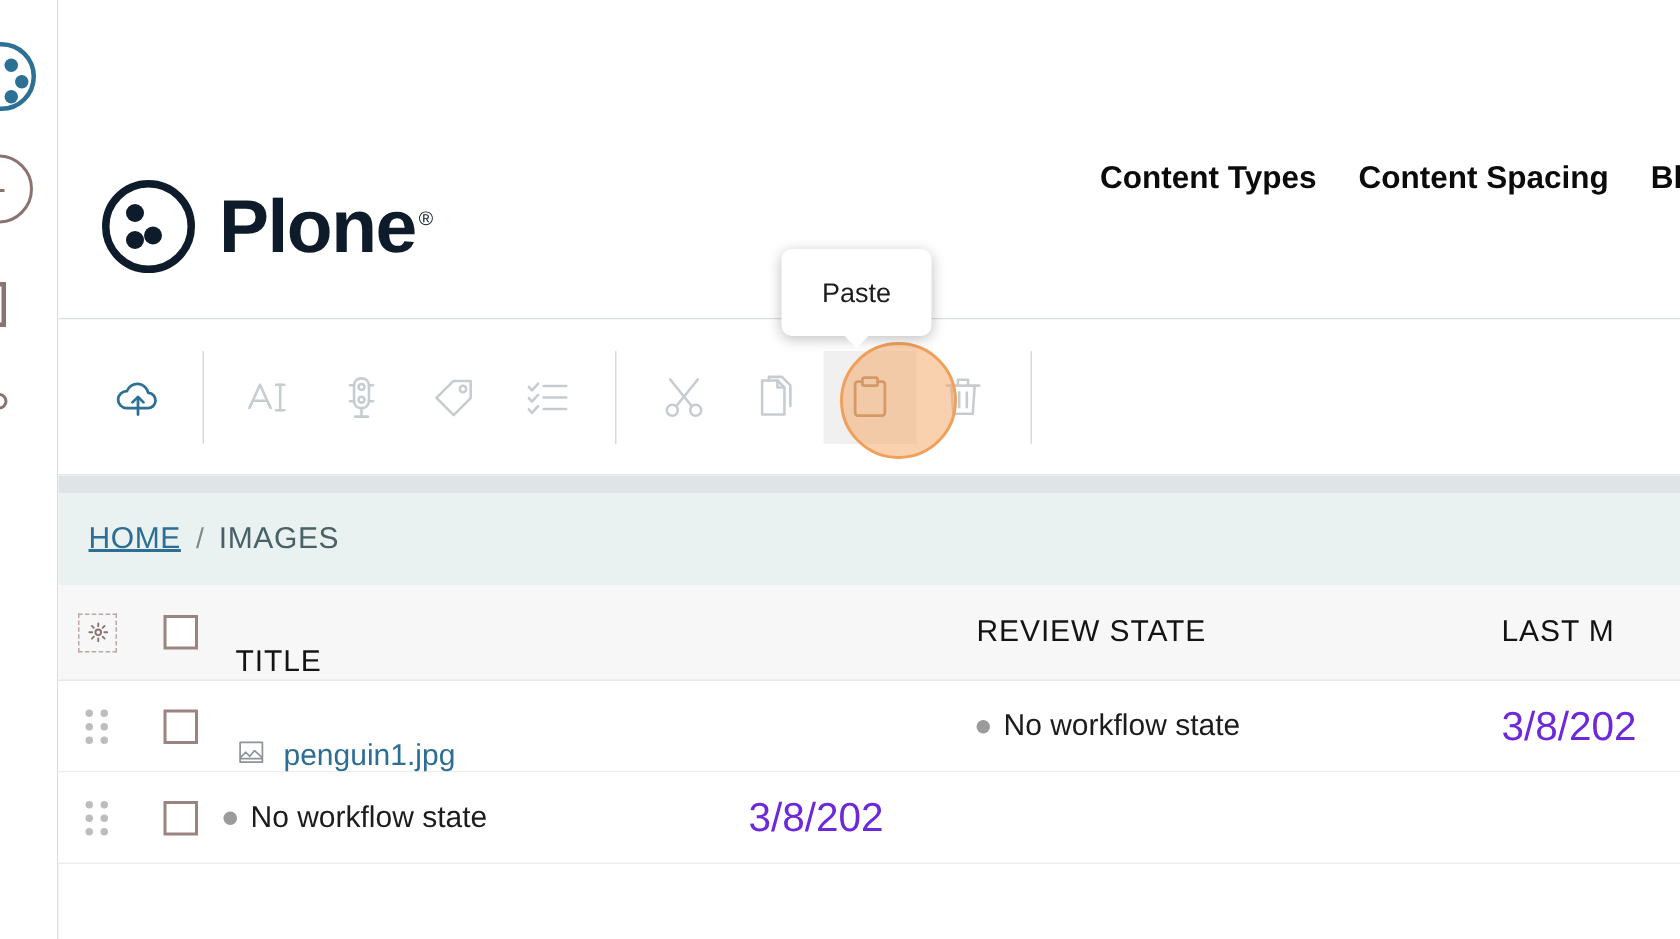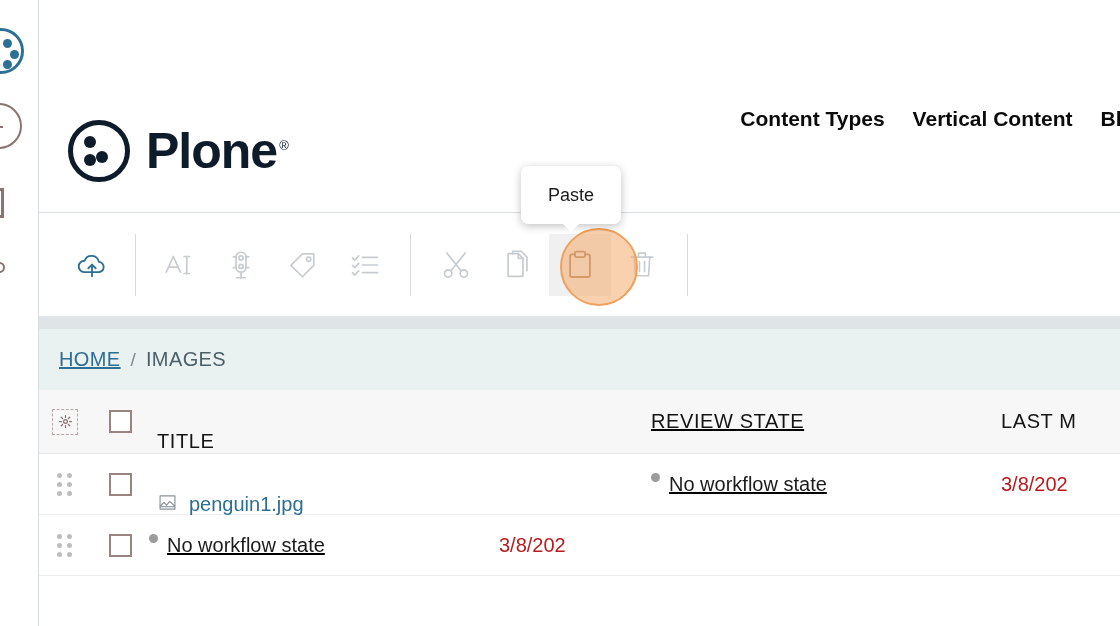--- a/index.html
+++ b/index.html
@@ -184,21 +184,21 @@
     border-bottom: 1px solid #e6e8ea;
   }
   .trow {
     height: 61px; background: #fff;
     display: flex; align-items: center;
     border-bottom: 1px solid #ededee;
   }
   .c-handle { width: 52px; display: flex; justify-content: center; align-items:center; }
   .c-check  { width: 58px; display: flex; justify-content: center; align-items:center; }
   .c-title  { flex: 0 0 502px; display: flex; align-items: center; gap: 11px; padding-left: 8px; margin-top: 40px; }
-  .c-state  { flex: 0 0 350px; display: flex; align-items: flex-start; gap: 9px; text-decoration: underline; }
+  .c-state  { flex: 0 0 350px; display: flex; align-items: center; gap: 9px; }
   .c-date   { flex: 1; display: flex; align-items: center; }
 
   .gear-box {
     width: 26px; height: 26px;
     border: 1px dashed #b9a9a5;
     display: flex; align-items: center; justify-content: center;
   }
   .chk {
     width: 23px; height: 23px;
     border: 2px solid #9a8480; background: #fff;
@@ -207,21 +207,21 @@
   .th-label {
     font-size: 20px; color: #141414; letter-spacing: .6px;
   }
   .dots { display: grid; grid-template-columns: repeat(2, 6px); gap: 4px; cursor: grab; }
   .dots i { width: 5px; height: 5px; border-radius: 50%; background: #bdbdbd; display: block; }
   .file-link {
     font-size: 20px; color: #2d6e94; cursor: pointer;
   }
   .state-dot { width: 9px; height: 9px; border-radius: 50%; background: #9b9b9b; }
   .state-text { font-size: 20px; color: #1c1c1c; }
-  .date-text { font-size: 20px; color: #b91c1c; white-space: nowrap; }
+  .date-text { font-size: 27px; color: #6d28d9; white-space: nowrap; }
 </style>
 </head>
 <body>
 
 <div id="app">
 
   <div class="left-rail">
     <div class="rail-logo">
       <span class="d1"></span>
         <span class="d2"></span>
@@ -244,21 +244,21 @@
             <i class="p2"></i>
             <i class="p3"></i>
         </div>
         <div class="brand-text">
           <span>Plone</span><span class="brand-reg">®</span>
         </div>
       </div>
 
       <nav class="main-nav">
         <span class="nav-item">Content Types</span>
-        <span class="nav-item">Vertical Content</span>
+        <span class="nav-item">Content Spacing</span>
         <span class="nav-item">Bloc</span>
       </nav>
 
       <div class="tooltip">
         <span>Paste</span>
       </div>
     </div>
 
     <div class="action-bar">
 

